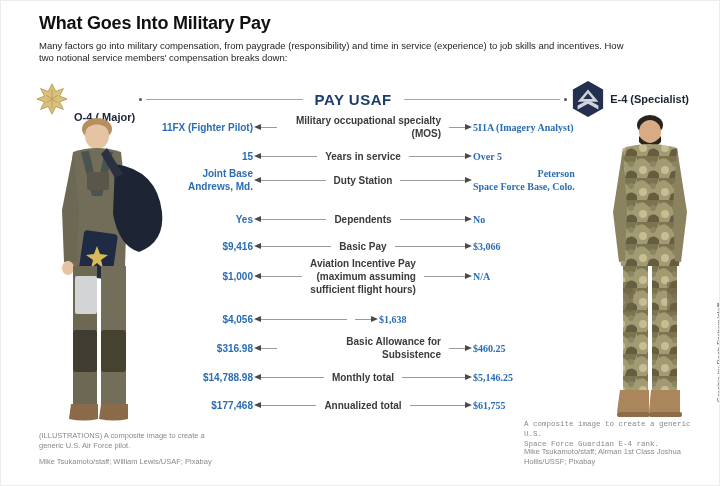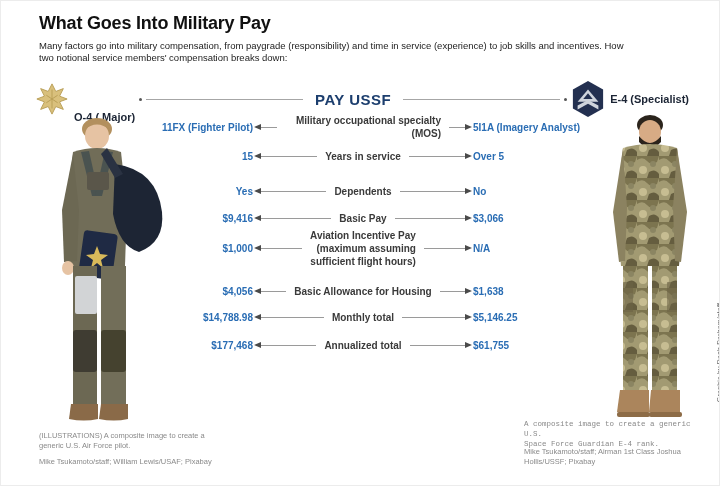--- a/index.html
+++ b/index.html
@@ -35,21 +35,21 @@
   .panel{position:absolute;left:140px;top:113px;width:450px;}
   .row{
     display:grid;grid-template-columns:112px 1fr auto 1fr 118px;
     column-gap:8px;align-items:center;
   }
   .h20{min-height:20px;} .h28{min-height:28px;} .h40{min-height:40px;}
   .mt6{margin-top:6px;} .mt15{margin-top:15px;} .mt7{margin-top:7px;}
   .mt13{margin-top:13px;} .mt8{margin-top:8px;} .mt0{margin-top:0;}
   .cell{font-size:10px;line-height:1.3;}
   .cell.left{color:#2a6db4;font-weight:bold;text-align:right;white-space:pre;justify-self:end;}
-  .cell.right{color:#2a6db4;font-weight:bold;text-align:right;white-space:pre;justify-self:start;}
+  .cell.right{color:#2a6db4;font-weight:bold;text-align:right;white-space:pre;justify-self:start;font-family:Liberation Serif, serif;}
   .cell.label{color:#3a3a3a;text-align:right;white-space:pre-line;font-weight:bold;}
   .arrow{position:relative;height:1px;background:#9a9a9a;min-width:16px;align-self:center;}
   .arrow-left::before{
     content:"";position:absolute;left:0;top:50%;transform:translate(-100%,-50%);
     border-top:3px solid transparent;border-bottom:3px solid transparent;
     border-right:7px solid #4a4a4a;
   }
   .arrow-right::after{
     content:"";position:absolute;right:0;top:50%;transform:translate(100%,-50%);
     border-top:3px solid transparent;border-bottom:3px solid transparent;
@@ -80,21 +80,21 @@
 two notional service members' compensation breaks down:</div>
 
   <div class="pg-bar">
     <svg class="insignia" width="34" height="34" viewBox="0 0 36 36">
       <path d="M18 2 L22 10 30 7 26 15 34 18 26 21 30 29 22 26 18 34 14 26 6 29 10 21 2 18 10 15 6 7 14 10 Z" fill="#d9c07c" stroke="#b89d55" stroke-width="1"></path>
       <path d="M18 8 L18 28 M12 14 L24 22 M24 14 L12 22" stroke="#b89d55" stroke-width="1" fill="none"></path>
     </svg>
     <span class="pg-rank left">O-4 ( Major)</span>
     <span class="pg-dot"></span>
     <span class="pg-line"></span>
-    <span class="pg-title">PAY USSF</span>
+    <span class="pg-title">PAY USAF</span>
     <span class="pg-line"></span>
     <span class="pg-dot"></span>
     <svg class="insignia" width="34" height="38" viewBox="0 0 36 40">
       <polygon points="18,1 34,10 34,30 18,39 2,30 2,10" fill="#233050"></polygon>
       <path d="M18 10 L29 23 H7 Z" fill="#cfd4dc"></path>
       <path d="M18 14 L23 20 H13 Z" fill="#233050"></path>
       <path d="M7 27 L18 21 29 27 29 31 18 25 7 31 Z" fill="#cfd4dc"></path>
     </svg>
     <span class="pg-rank right">E-4 (Specialist)</span>
   </div>
@@ -159,20 +159,29 @@
     </div>
 
     <div class="row h20 mt6">
       <div class="cell left">15</div>
       <div class="arrow arrow-left"></div>
       <div class="cell label">Years in service</div>
       <div class="arrow arrow-right"></div>
       <div class="cell right">Over 5</div>
     </div>
 
+    <div class="row h28 mt0">
+      <div class="cell left">Joint Base
+Andrews, Md.</div>
+      <div class="arrow arrow-left"></div>
+      <div class="cell label">Duty Station</div>
+      <div class="arrow arrow-right"></div>
+      <div class="cell right">Peterson
+Space Force Base, Colo.</div>
+    </div>
 
     <div class="row h20 mt15">
       <div class="cell left">Yes</div>
       <div class="arrow arrow-left"></div>
       <div class="cell label">Dependents</div>
       <div class="arrow arrow-right"></div>
       <div class="cell right">No</div>
     </div>
 
     <div class="row h20 mt7">
@@ -189,25 +198,31 @@
       <div class="cell label">Aviation Incentive Pay
 (maximum assuming
 sufficient flight hours)</div>
       <div class="arrow arrow-right"></div>
       <div class="cell right">N/A</div>
     </div>
 
     <div class="row h20 mt13">
       <div class="cell left">$4,056</div>
       <div class="arrow arrow-left"></div>
-      <div class="cell label">Basic Allowance for Housing</div>
       <div class="arrow arrow-right"></div>
       <div class="cell right">$1,638</div>
     </div>
 
+    <div class="row h20 mt6">
+      <div class="cell left">$316.98</div>
+      <div class="arrow arrow-left"></div>
+      <div class="cell label">Basic Allowance for Subsistence</div>
+      <div class="arrow arrow-right"></div>
+      <div class="cell right">$460.25</div>
+    </div>
 
     <div class="row h20 mt6">
       <div class="cell left">$14,788.98</div>
       <div class="arrow arrow-left"></div>
       <div class="cell label">Monthly total</div>
       <div class="arrow arrow-right"></div>
       <div class="cell right">$5,146.25</div>
     </div>
 
     <div class="row h20 mt8">

